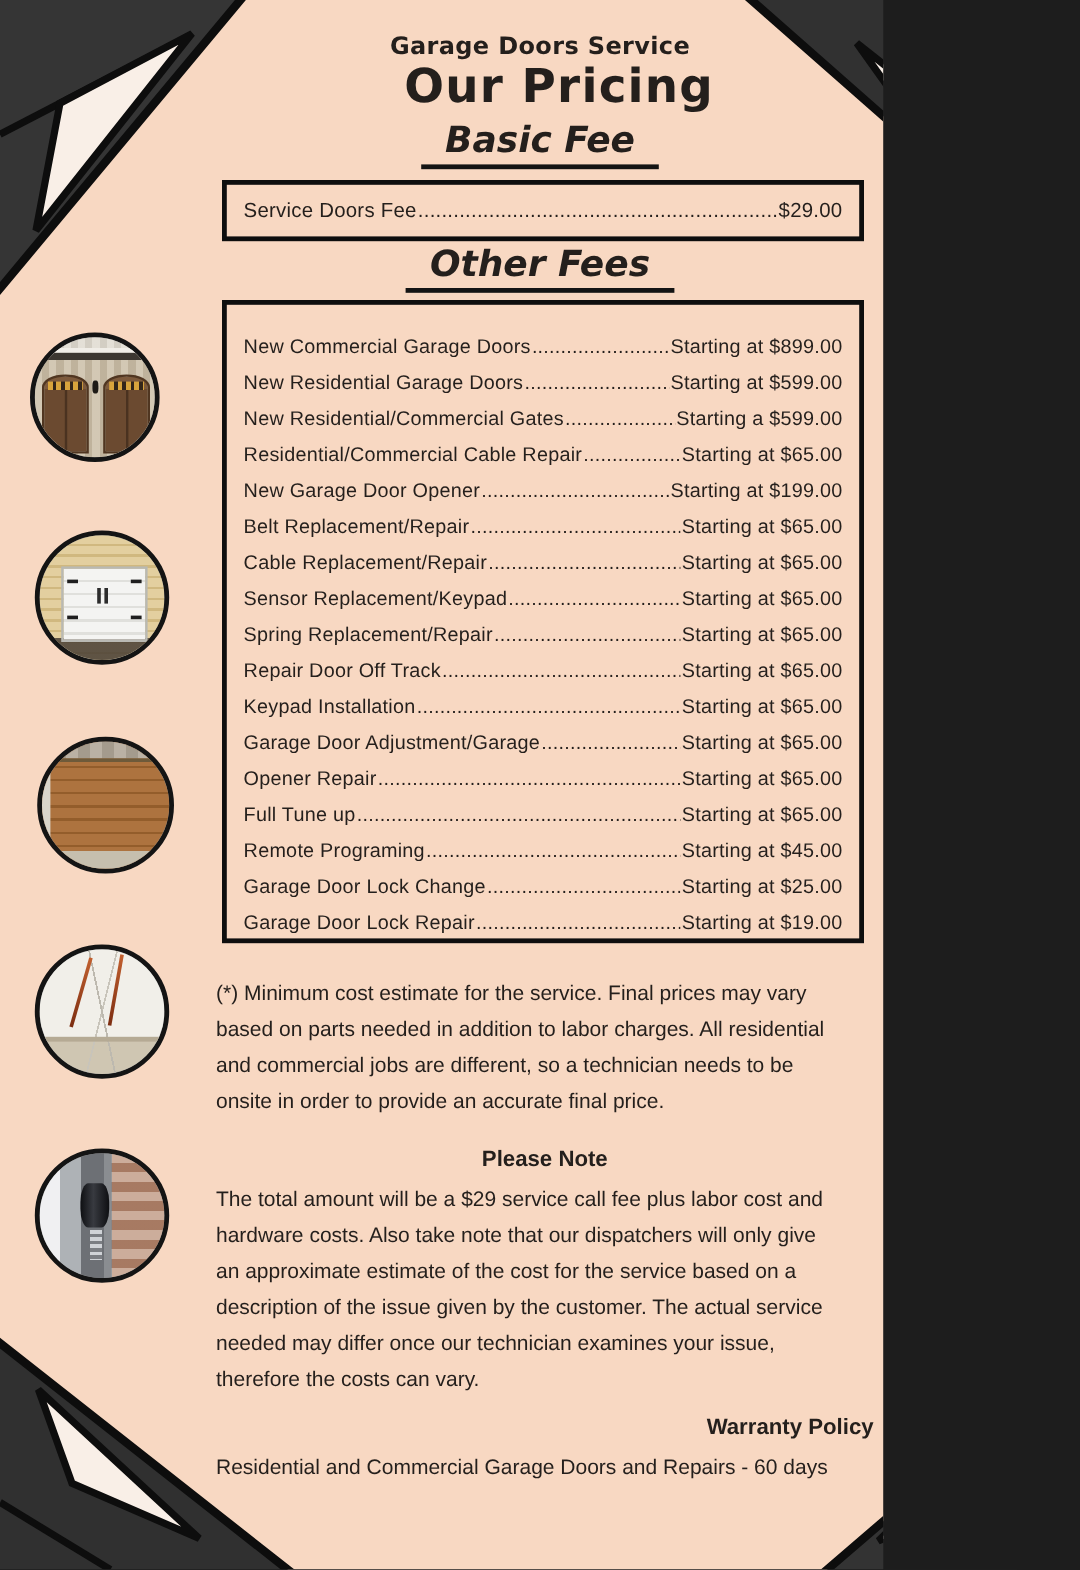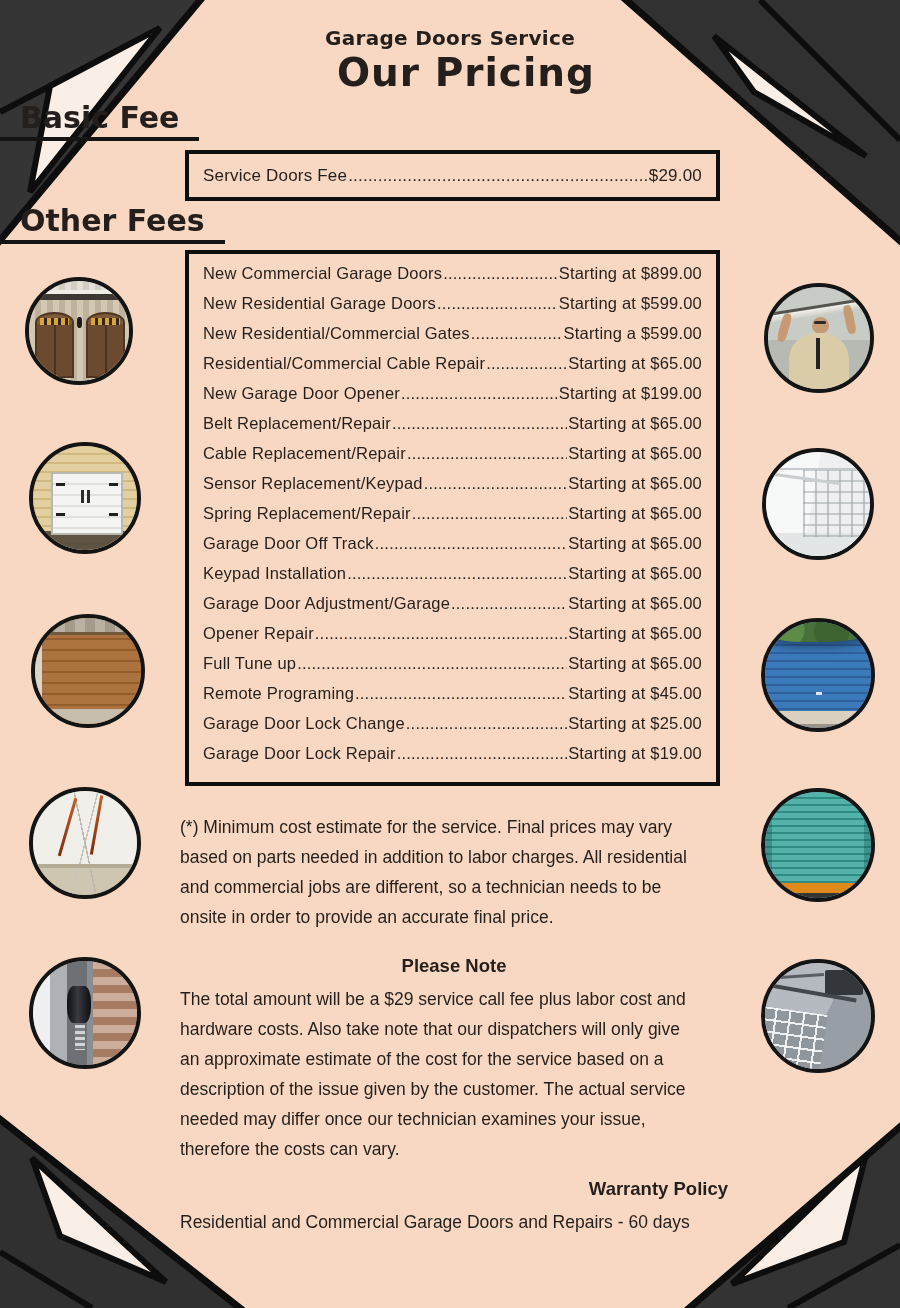--- a/index.html
+++ b/index.html
@@ -1,38 +1,38 @@
 <!DOCTYPE html>
 <html style="--dark: #2c2c2c; --panel: #f8d8c2; --cream: #f9efe7; --line: #0d0d0d; --text: #241f1c;"><head>
 <meta charset="utf-8">
 <style>
   :root{
     --dark:#2c2c2c; --panel:#f8d8c2; --cream:#f9efe7; --line:#0d0d0d; --text:#241f1c;
   }
   html,body{margin:0;padding:0;background:#1d1d1d;}
-  #page{position:relative;width:900px;height:1308px;overflow:hidden;background:var(--dark);
+  #page{position:relative;width:736px;height:1308px;overflow:hidden;background:var(--dark);
         font-family:"Liberation Sans",sans-serif;color:var(--text);}
   #bg{position:absolute;left:0;top:0;}
   .layer{position:absolute;left:0;top:0;width:900px;height:1308px;}
 
   
   .brand{position:absolute;left:0;top:26px;width:900px;text-align:center;
          font-family:"DejaVu Sans",sans-serif;font-weight:bold;font-size:20px;letter-spacing:.3px;}
   .title{position:absolute;left:16px;top:50px;width:900px;text-align:center;
          font-family:"DejaVu Sans",sans-serif;font-weight:bold;font-size:39px;letter-spacing:1px;}
-  .sect{position:absolute;left:0;width:900px;
-        font-family:"DejaVu Sans",sans-serif;font-weight:bold;font-size:30px;}
+  .sect{position:absolute;left:0;width:900px;text-align:center;
+        font-family:"DejaVu Sans",sans-serif;font-weight:bold;font-size:30px;font-style:italic;}
   .sect .rule{display:inline-block;padding:0 20px 2px;border-bottom:4px solid #141414;}
   #basic-heading{top:100px;}
   #other-heading{top:203px;}
 
   
   .feebox{position:absolute;left:185px;width:535px;border:4px solid #0e0e0e;background:transparent;box-sizing:border-box;}
   #basic-box{top:150px;height:51px;display:flex;align-items:center;padding:0 14px;}
-  #fees-box{top:250px;height:536px;padding:4px 14px;}
+  #fees-box{top:250px;height:536px;padding:20px 14px;}
   .fee-row{display:flex;align-items:baseline;line-height:30px;font-size:16.5px;letter-spacing:.2px;white-space:nowrap;}
   .fee-row .lbl{flex:none;}
   .fee-row .dots{flex:1;overflow:hidden;margin:0 1px;}
   .fee-row .dots::after{content:"..........................................................................................................................................";}
   .fee-row .prc{flex:none;}
   #basic-box .fee-row{width:100%;font-size:17px;}
 
   
   .para{position:absolute;left:180px;width:548px;font-size:17.5px;line-height:30px;white-space:pre-line;}
   #disclaimer{top:812px;}
@@ -210,21 +210,21 @@
           <span class="lbl">Sensor Replacement/Keypad</span>
           <span class="dots"></span>
           <span class="prc">Starting at $65.00</span>
         </div>
         <div class="fee-row">
           <span class="lbl">Spring Replacement/Repair</span>
           <span class="dots"></span>
           <span class="prc">Starting at $65.00</span>
         </div>
         <div class="fee-row">
-          <span class="lbl">Garage Door Off Track</span>
+          <span class="lbl">Repair Door Off Track</span>
           <span class="dots"></span>
           <span class="prc">Starting at $65.00</span>
         </div>
         <div class="fee-row">
           <span class="lbl">Keypad Installation</span>
           <span class="dots"></span>
           <span class="prc">Starting at $65.00</span>
         </div>
         <div class="fee-row">
           <span class="lbl">Garage Door Adjustment/Garage</span>

